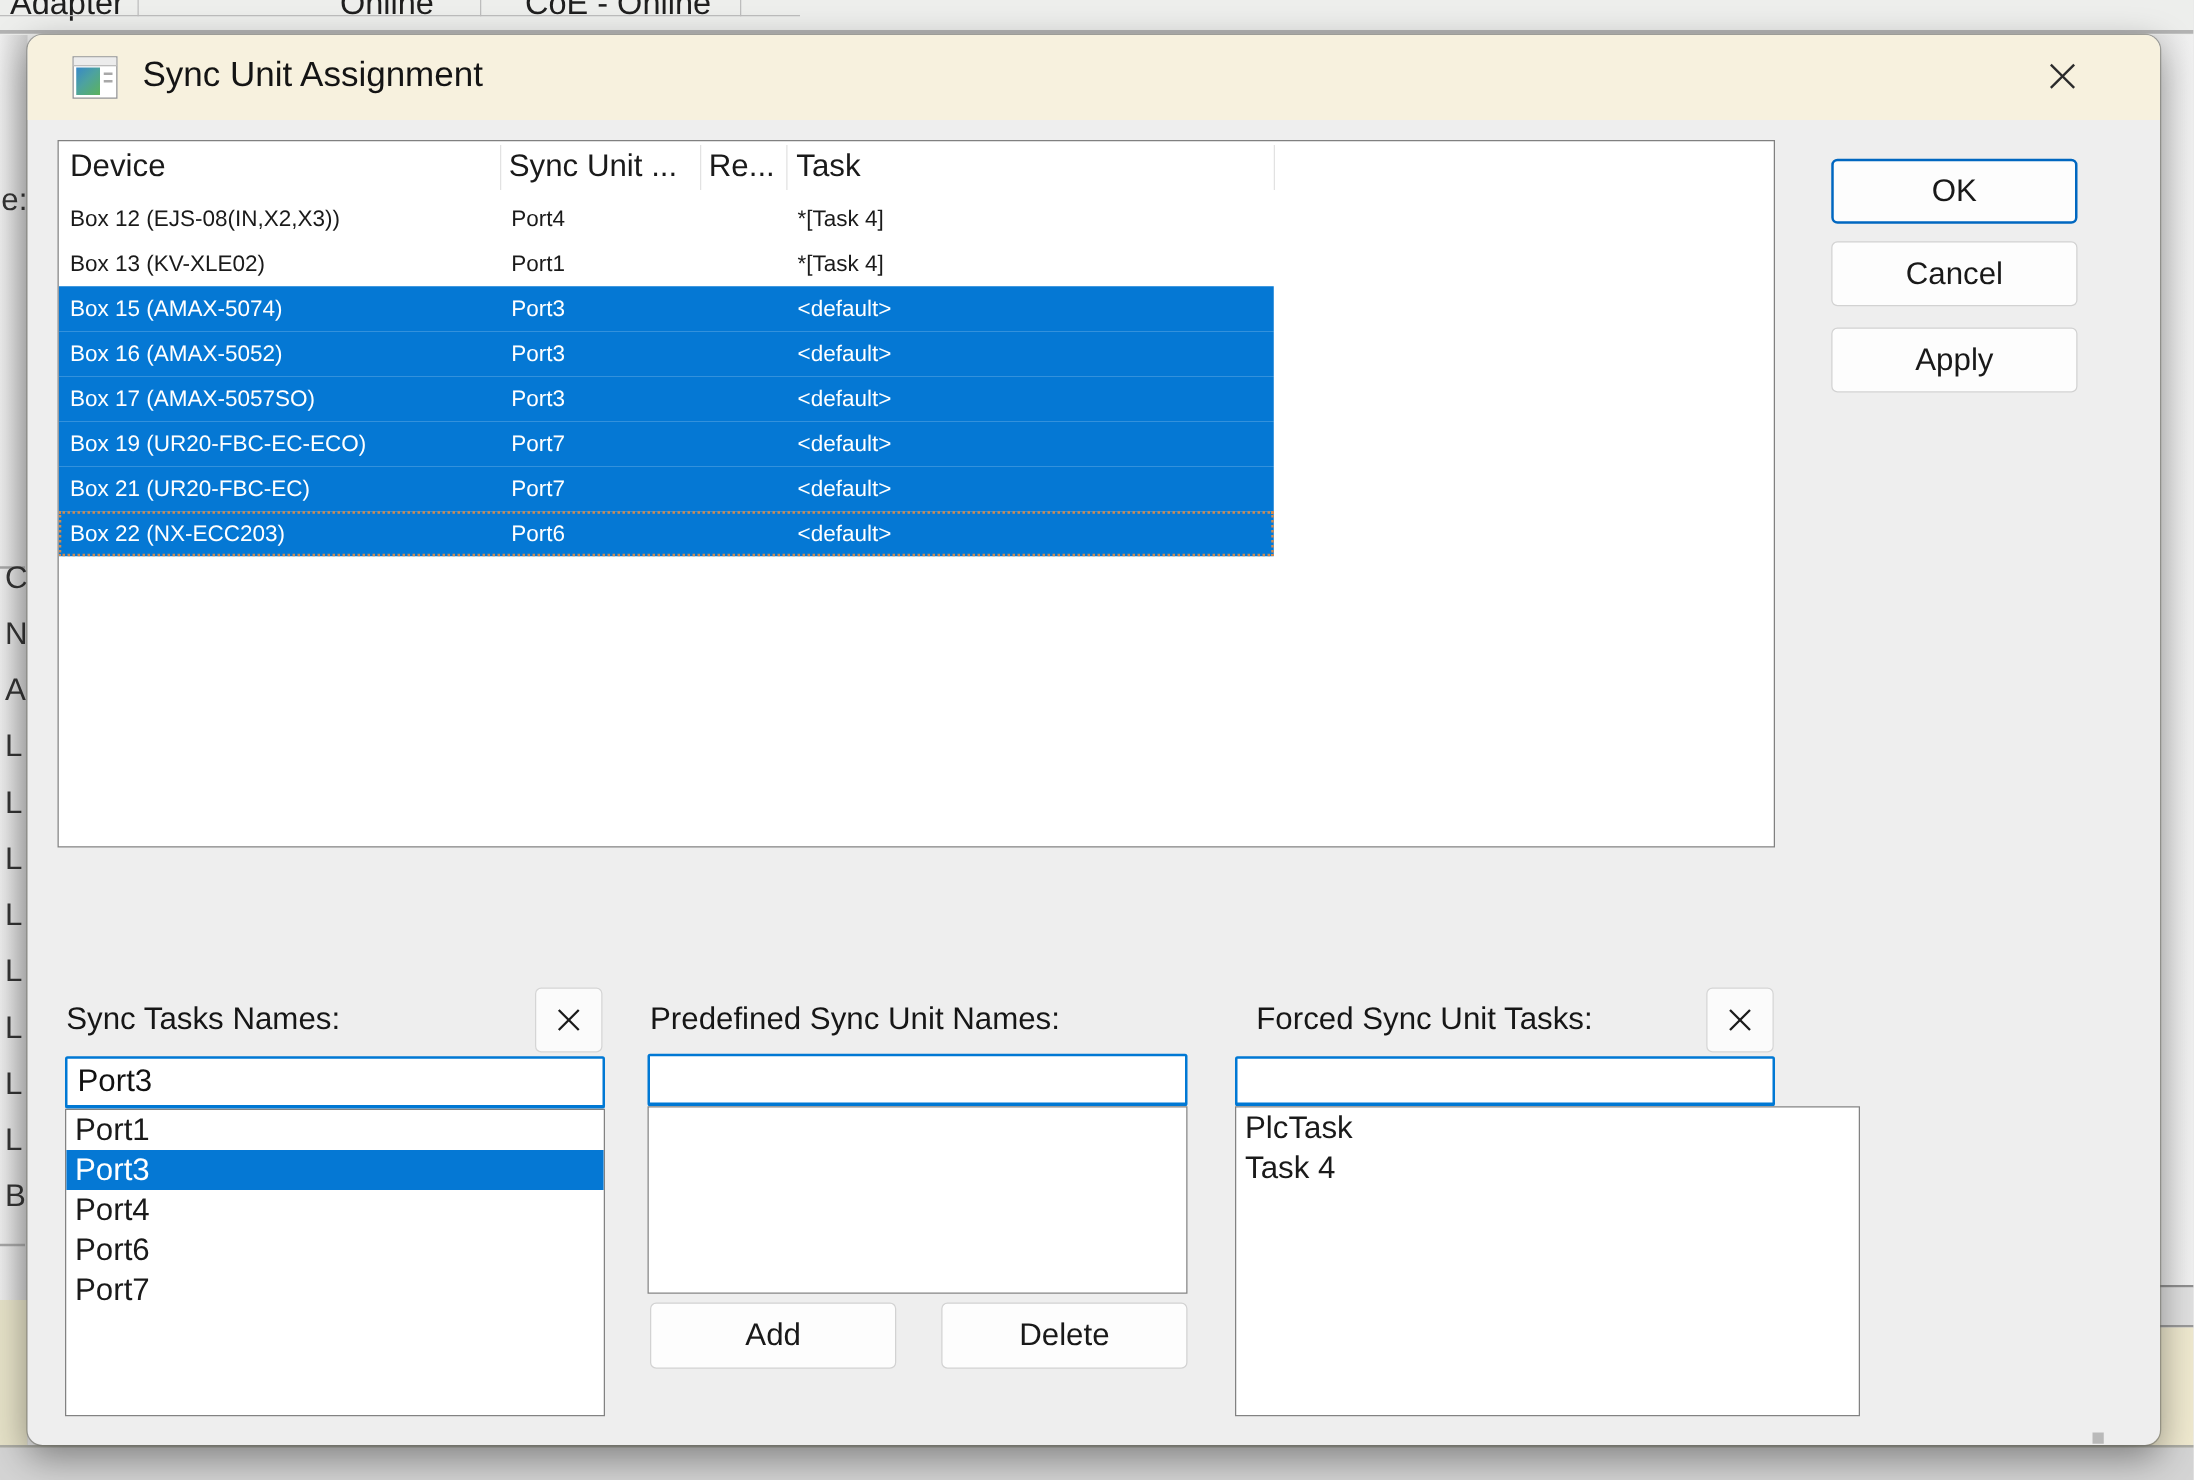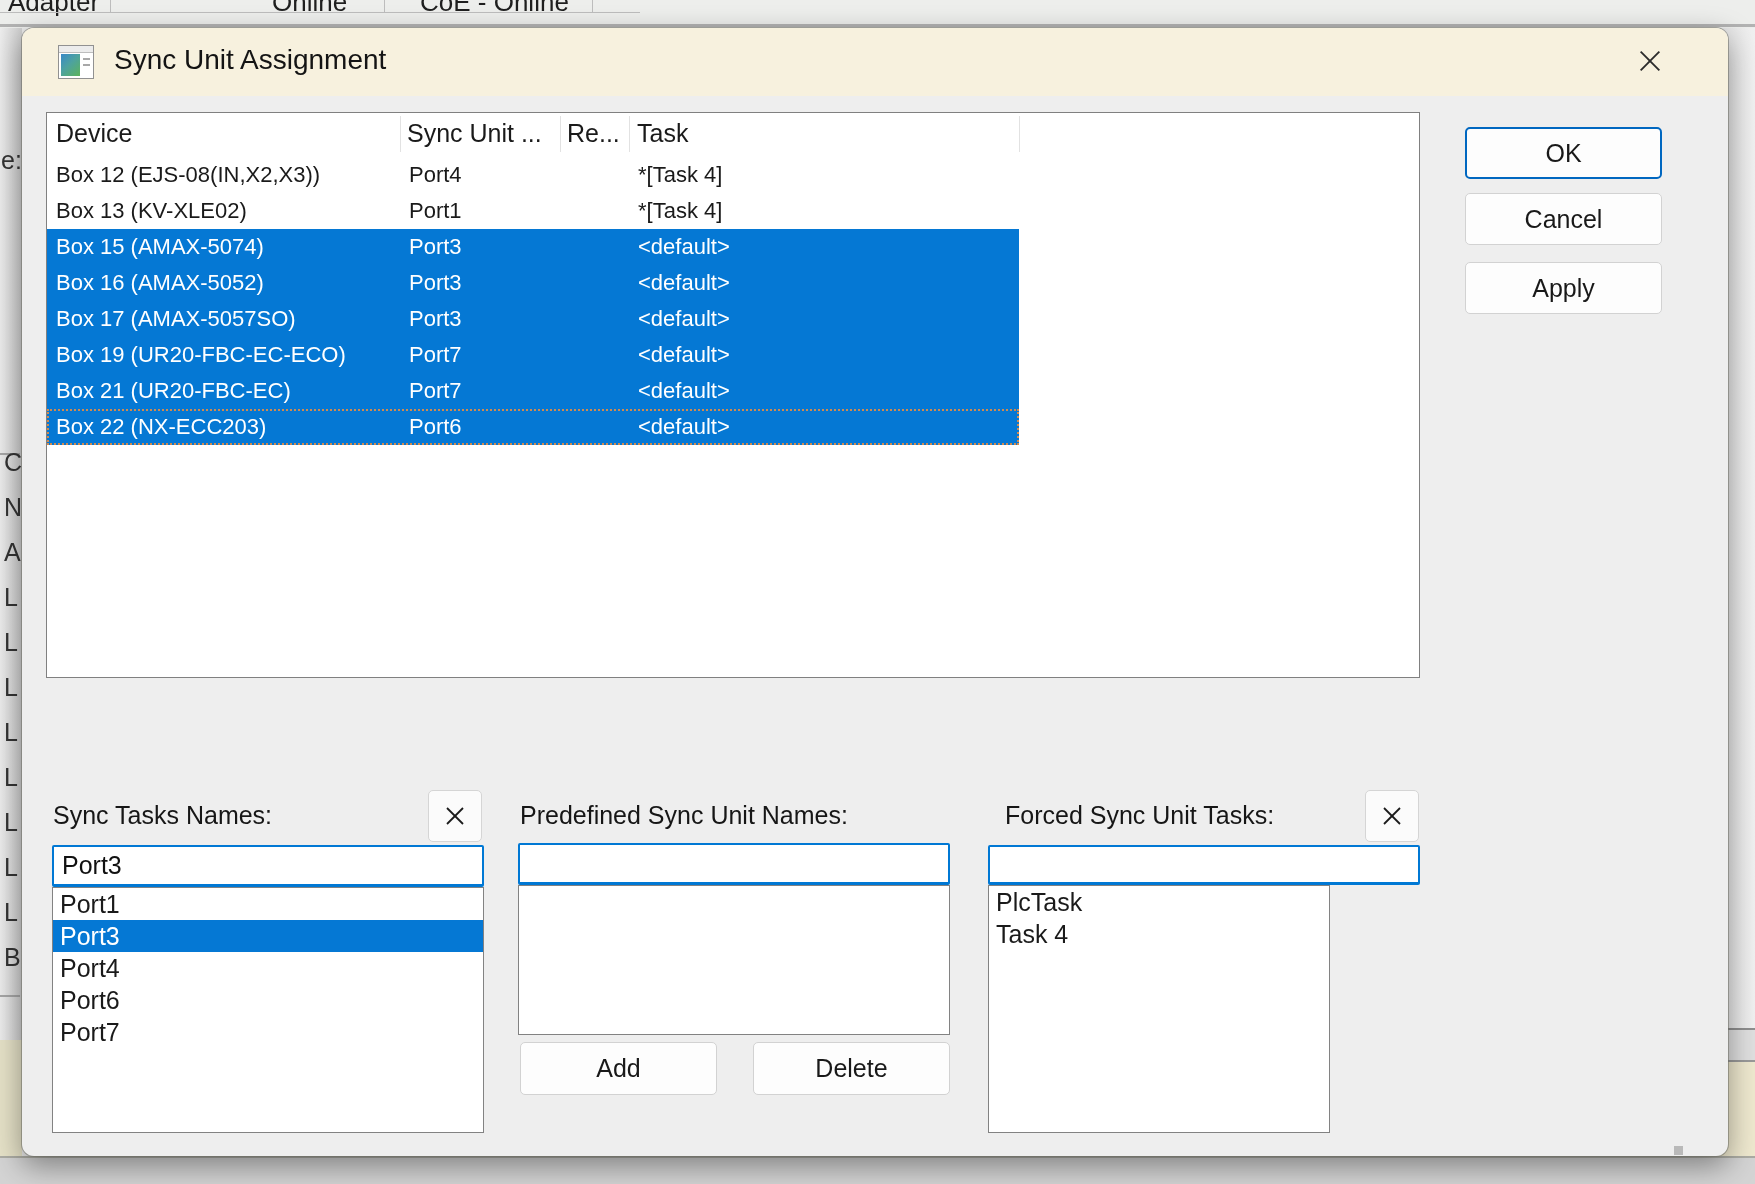--- a/index.html
+++ b/index.html
@@ -36,21 +36,21 @@
   .appicon .l1,.appicon .l2{position:absolute;left:24px;width:7px;height:2px;background:#a8a8a8;}
   .appicon .l1{top:12px}.appicon .l2{top:18px}
   .closebtn{position:absolute;left:1608px;top:14px;width:40px;height:38px;background:transparent;border:0;
             display:flex;align-items:center;justify-content:center;cursor:pointer;}
 
   
   .lview{position:absolute;left:24px;top:84px;width:1374px;height:566px;background:#ffffff;
          border:1px solid #808080;box-sizing:border-box;overflow:hidden;}
   .lvh{position:absolute;top:0;height:40px;line-height:40px;font-size:25px;color:#1a1a1a;white-space:nowrap;}
   .lvdiv{position:absolute;top:3px;width:1px;height:36px;background:#e2e2e2;}
-  .trow{position:absolute;left:0;width:972px;height:36px;line-height:36px;font-size:22px;}
+  .trow{position:absolute;left:0;width:972px;height:36px;line-height:36px;font-size:18px;}
   .trow.sel{background:#0578d4;color:#ffffff;}
   .trow.focusrow{outline:2px dotted #d08a50;outline-offset:-2px;text-align:right;}
   .cell{position:absolute;top:0;height:36px;line-height:36px;white-space:nowrap;}
   .c-dev{left:9px;} .c-su{left:362px;} .c-task{left:591px;}
 
   
   .btn{position:absolute;background:#fdfdfd;border:1px solid #d2d2d2;border-radius:5px;
        font-family:"Liberation Sans",sans-serif;font-size:25px;color:#191919;box-sizing:border-box;cursor:pointer;}
   .btn.default{border:2px solid #0067c0;}
   .b-ok{left:1443px;top:99px;width:197px;height:52px;}
@@ -65,21 +65,21 @@
   
   .seclabel{position:absolute;font-size:25px;color:#161616;white-space:nowrap;}
   .fld{position:absolute;box-sizing:border-box;background:#fff;border:2px solid #0078d4;border-bottom-width:3px;
        border-radius:2px;font-family:"Liberation Sans",sans-serif;font-size:25px;color:#111;padding:0 8px;outline:none;}
   .f1{left:30px;top:817px;width:432px;height:42px;}
   .f2{left:496px;top:815px;width:432px;height:42px;}
   .f3{left:966px;top:817px;width:432px;height:40px;}
   .lbox{position:absolute;background:#fff;border:1px solid #828282;box-sizing:border-box;overflow:hidden;}
   .lb1{left:30px;top:859px;width:432px;height:246px;}
   .lb2{left:496px;top:857px;width:432px;height:150px;}
-  .lb3{left:966px;top:857px;width:342px;height:248px;}
+  .lb3{left:966px;top:857px;width:500px;height:248px;}
   .li{height:32px;line-height:32px;font-size:25px;padding-left:7px;white-space:nowrap;}
   .li.sel{background:#0578d4;color:#fff;}
   .grip{position:absolute;left:1652px;top:1118px;width:9px;height:9px;background:#b9b9b9;}
 </style>
 </head>
 <body>
 
 <div class="screen">
 
   <div class="abs topstrip">

